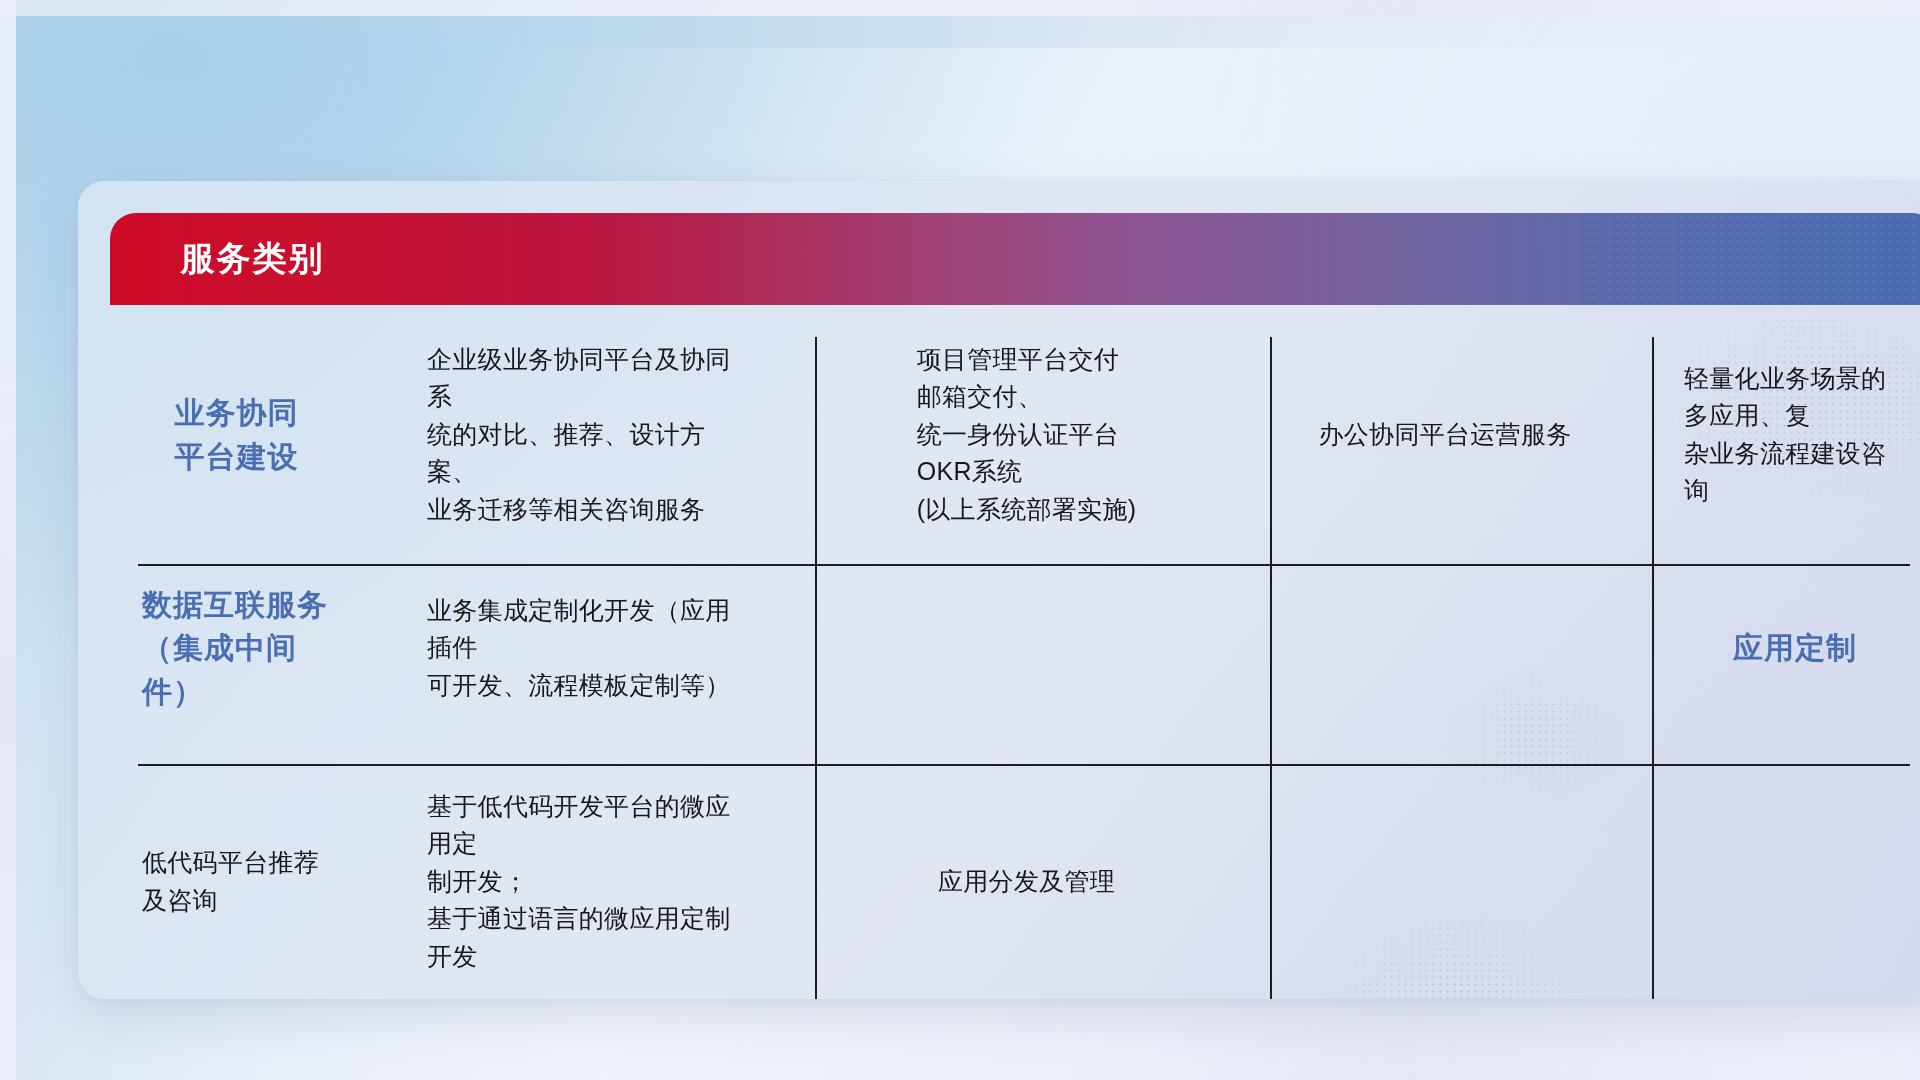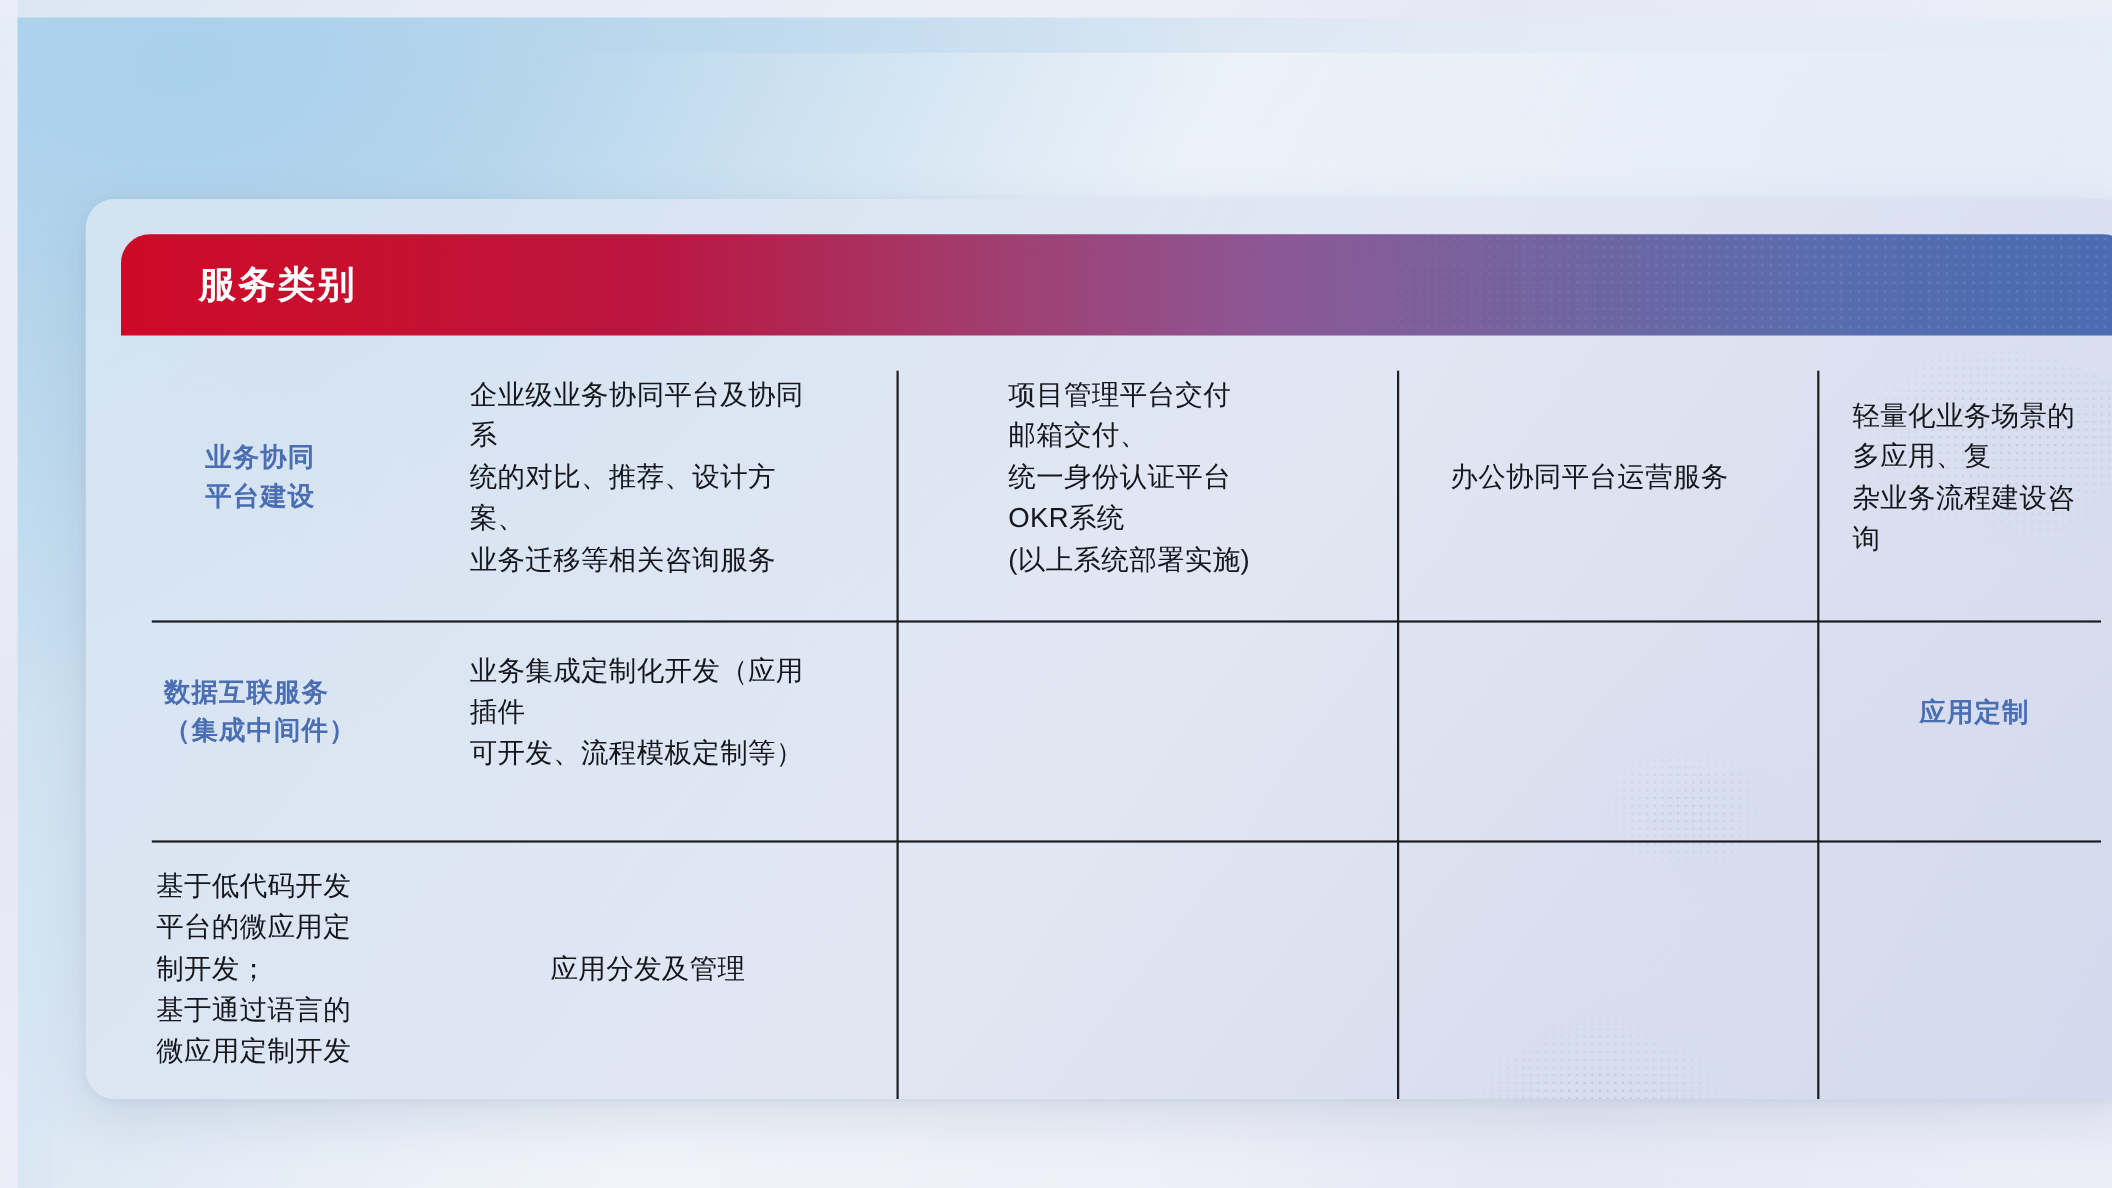--- a/index.html
+++ b/index.html
@@ -116,21 +116,21 @@
     text-align: left;
     padding: 10px 16px;
     font-size: 25px;
     line-height: 1.5;
     color: #15171c;
     letter-spacing: 0.3px;
   }
   .cell.cat {
     color: #4a6eb2;
     font-weight: bold;
-    font-size: 24px;
+    font-size: 30px;
     line-height: 1.45;
     letter-spacing: 1px;
   }
   .cell .lines { white-space: pre-line; }
 
   
   .rule {
     position: absolute;
     background: #1b1d22;
     pointer-events: none;
@@ -192,20 +192,23 @@
         <span class="lines"></span>
       </div>
     <div class="cell">
         <span class="lines"></span>
       </div>
 
     <div class="cell cat">
         <span class="lines">应用定制</span>
       </div>
     <div class="cell">
+        <span class="lines">低代码平台推荐及咨询</span>
+      </div>
+    <div class="cell">
         <span class="lines">基于低代码开发平台的微应用定
 制开发；
 基于通过语言的微应用定制开发</span>
       </div>
     <div class="cell">
         <span class="lines">应用分发及管理</span>
       </div>
     <div class="cell">
         <span class="lines"></span>
       </div>

